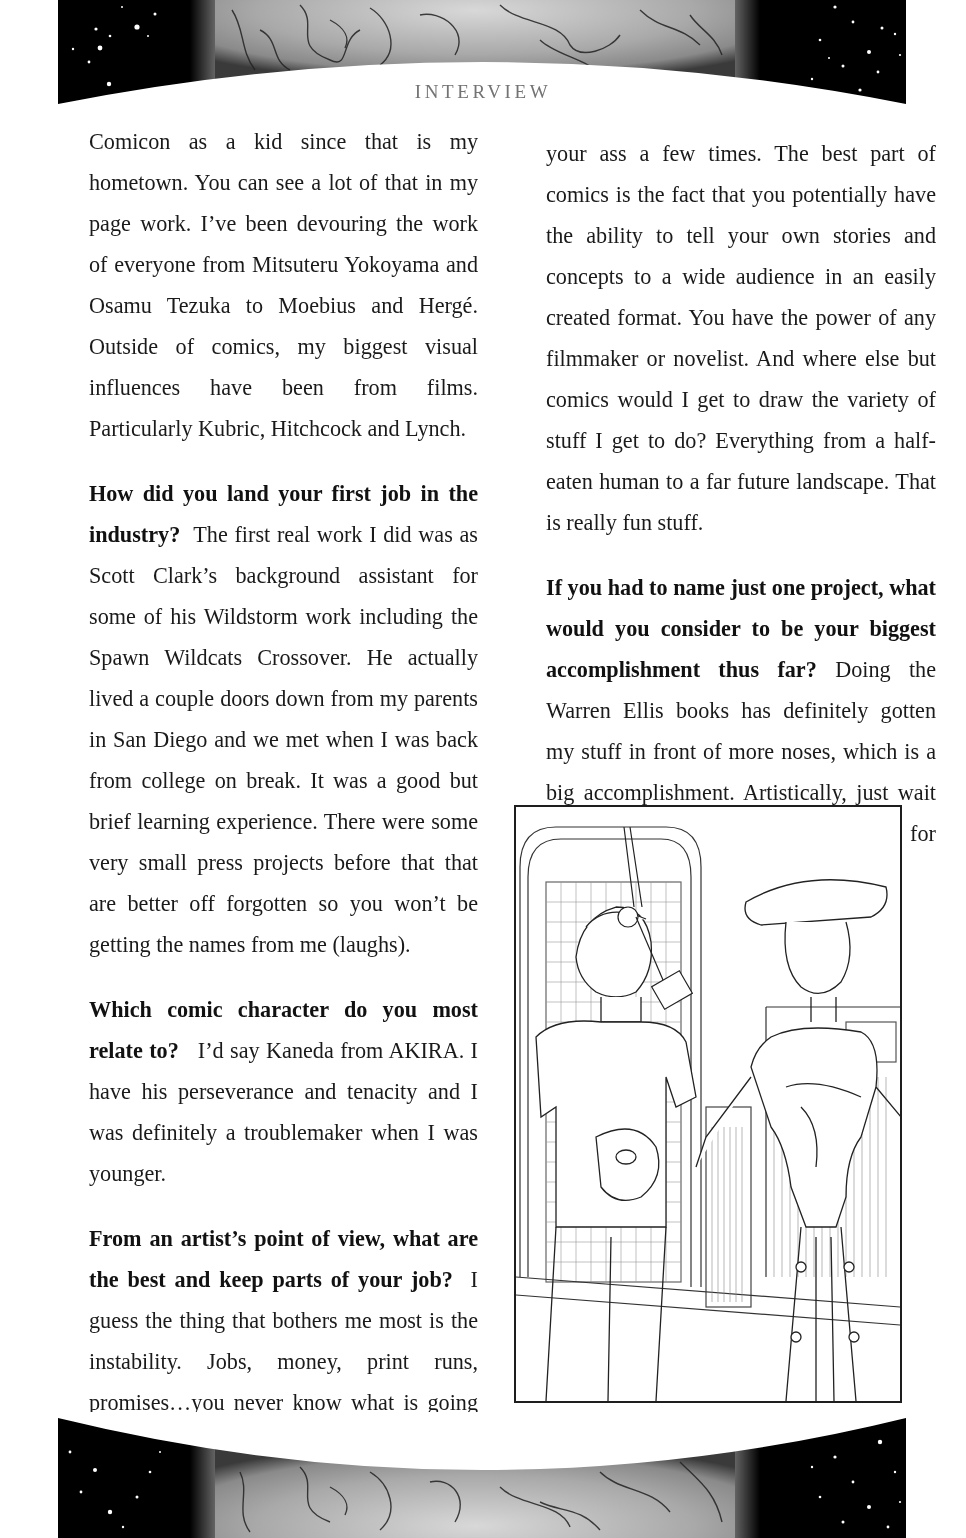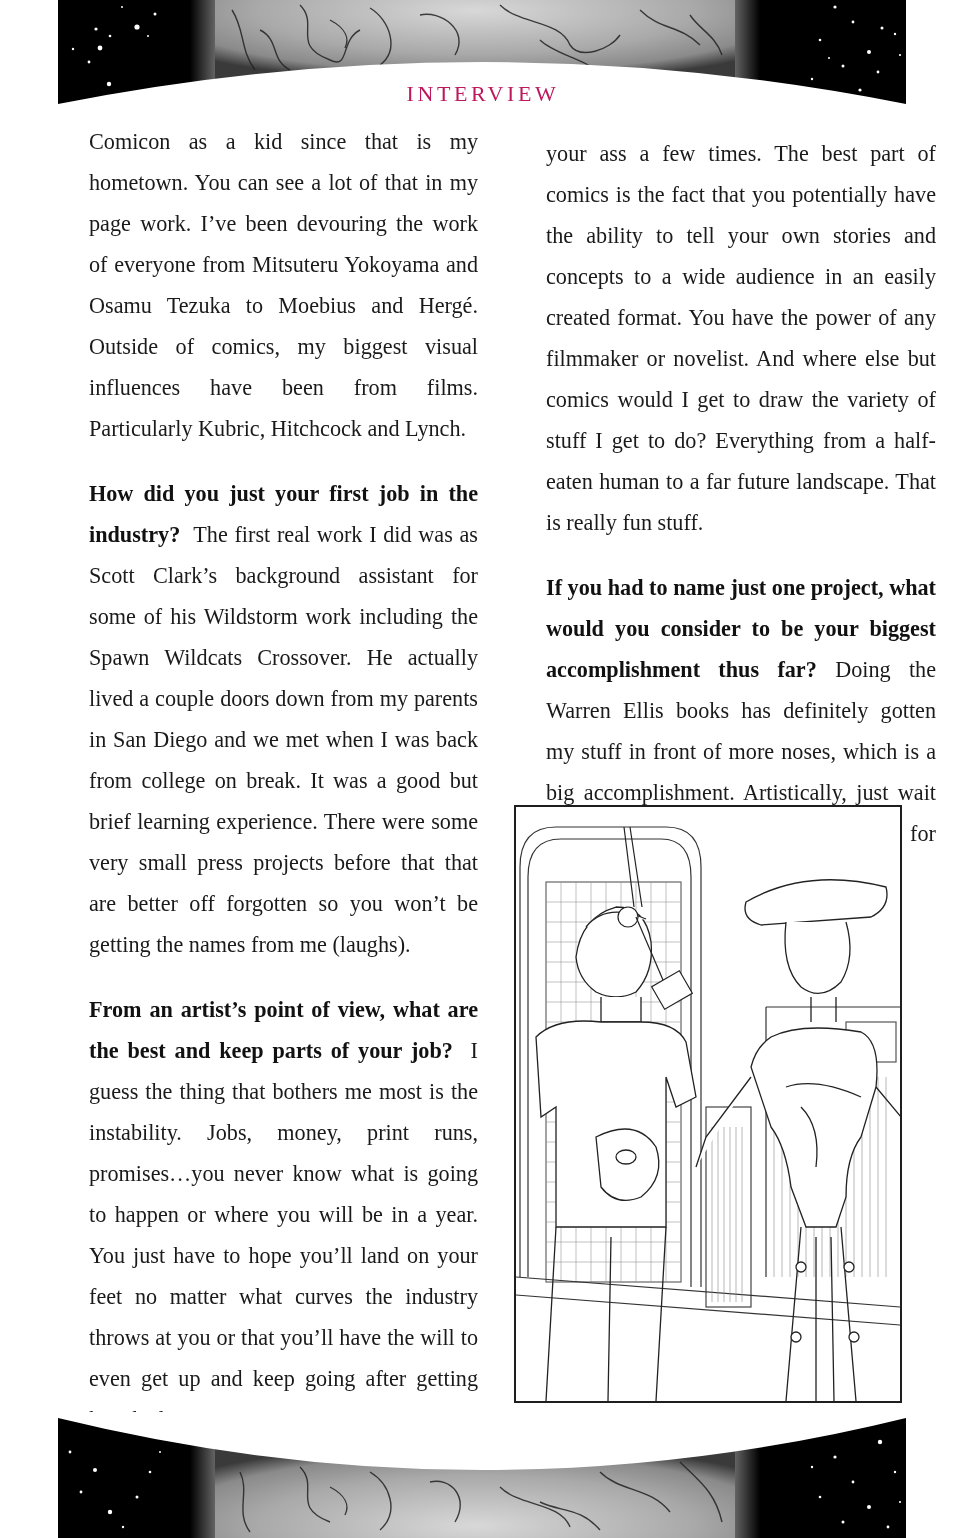--- a/index.html
+++ b/index.html
@@ -3,21 +3,21 @@
 <meta charset="utf-8">
 <style>
   html, body { margin:0; padding:0; background:#ffffff; }
   body { width:966px; height:1538px; position:relative; overflow:hidden;
          font-family:"Liberation Serif", "DejaVu Serif", serif; color:#1a1a1a; }
   .banner { position:absolute; left:0; width:966px; }
   .banner svg { display:block; }
   .header-banner { top:0; height:110px; }
   .footer-banner { top:1412px; height:126px; }
   .running-head { position:absolute; left:0; width:966px; text-align:center;
-                  font-size:22px; letter-spacing:3.6px; color:#be185d; }
+                  font-size:19px; letter-spacing:3.6px; color:#737373; }
   .running-head.top { top:81px; }
   .running-head.bottom { top:1415px; }
   .col { position:absolute; font-size:22.2px; line-height:41px; text-align:justify;
          hyphens:none;margin-left:32px; }
   .col p { margin:0 0 24px 0; }
   .col b { font-weight:bold; color:#111; }
   .col-left { left:57px; width:389px; top:121px; }
   .col-right { left:514px; width:390px; top:133px; }
   .illustration { position:absolute; left:514px; top:805px; width:384px; height:594px;
                   border:2.5px solid #1e1e1e; background:#fff; overflow:hidden; }
@@ -90,22 +90,26 @@
   </svg>
 </div>
 
 <div class="running-head top">INTERVIEW</div>
 
 <div class="col col-left">
   <p>
     <span>Comicon as a kid since that is my hometown.  You can see a lot of that in my page work.  I’ve been devouring the work of everyone from Mitsuteru Yokoyama and Osamu Tezuka to Moebius and Hergé.  Outside of comics, my biggest visual influences have been from films.  Particularly Kubric, Hitchcock and Lynch.</span>
   </p>
   <p>
-    <b>How did you just your first job in the industry?</b>&nbsp;
+    <b>How did you land your first job in the industry?</b>&nbsp;
     <span>The first real work I did was as Scott Clark’s background assistant for some of his Wildstorm work including the Spawn Wildcats Crossover.  He actually lived a couple doors down from my parents in San Diego and we met when I was back from college on break.  It was a good but brief learning experience.  There were some very small press projects before that that are better off forgotten so you won’t be getting the names from me (laughs).</span>
+  </p>
+  <p>
+    <b>Which comic character do you most relate to?</b>&nbsp;&nbsp;
+    <span>I’d say Kaneda from AKIRA.  I have his perseverance and tenacity and I was definitely a troublemaker when I was younger.</span>
   </p>
   <p>
     <b>From an artist’s point of view, what are the best and keep parts of your job?</b>&nbsp;
     <span>I guess the thing that bothers me most is the instability.  Jobs, money, print runs, promises…you never know what is going to happen or where you will be in a year.  You just have to hope you’ll land on your feet no matter what curves the industry throws at you or that you’ll have the will to even get up and keep going after getting knocked on</span>
   </p>
 </div>
 
 <div class="col col-right">
   <p>
     <span>your ass a few times.  The best part of comics is the fact that you potentially have the ability to tell your own stories and concepts to a wide audience in an easily created format.  You have the power of any filmmaker or novelist. And where else but comics would I get to draw the variety of stuff I get to do? Everything from a half-eaten human to a far future landscape.  That is really fun stuff.</span>

